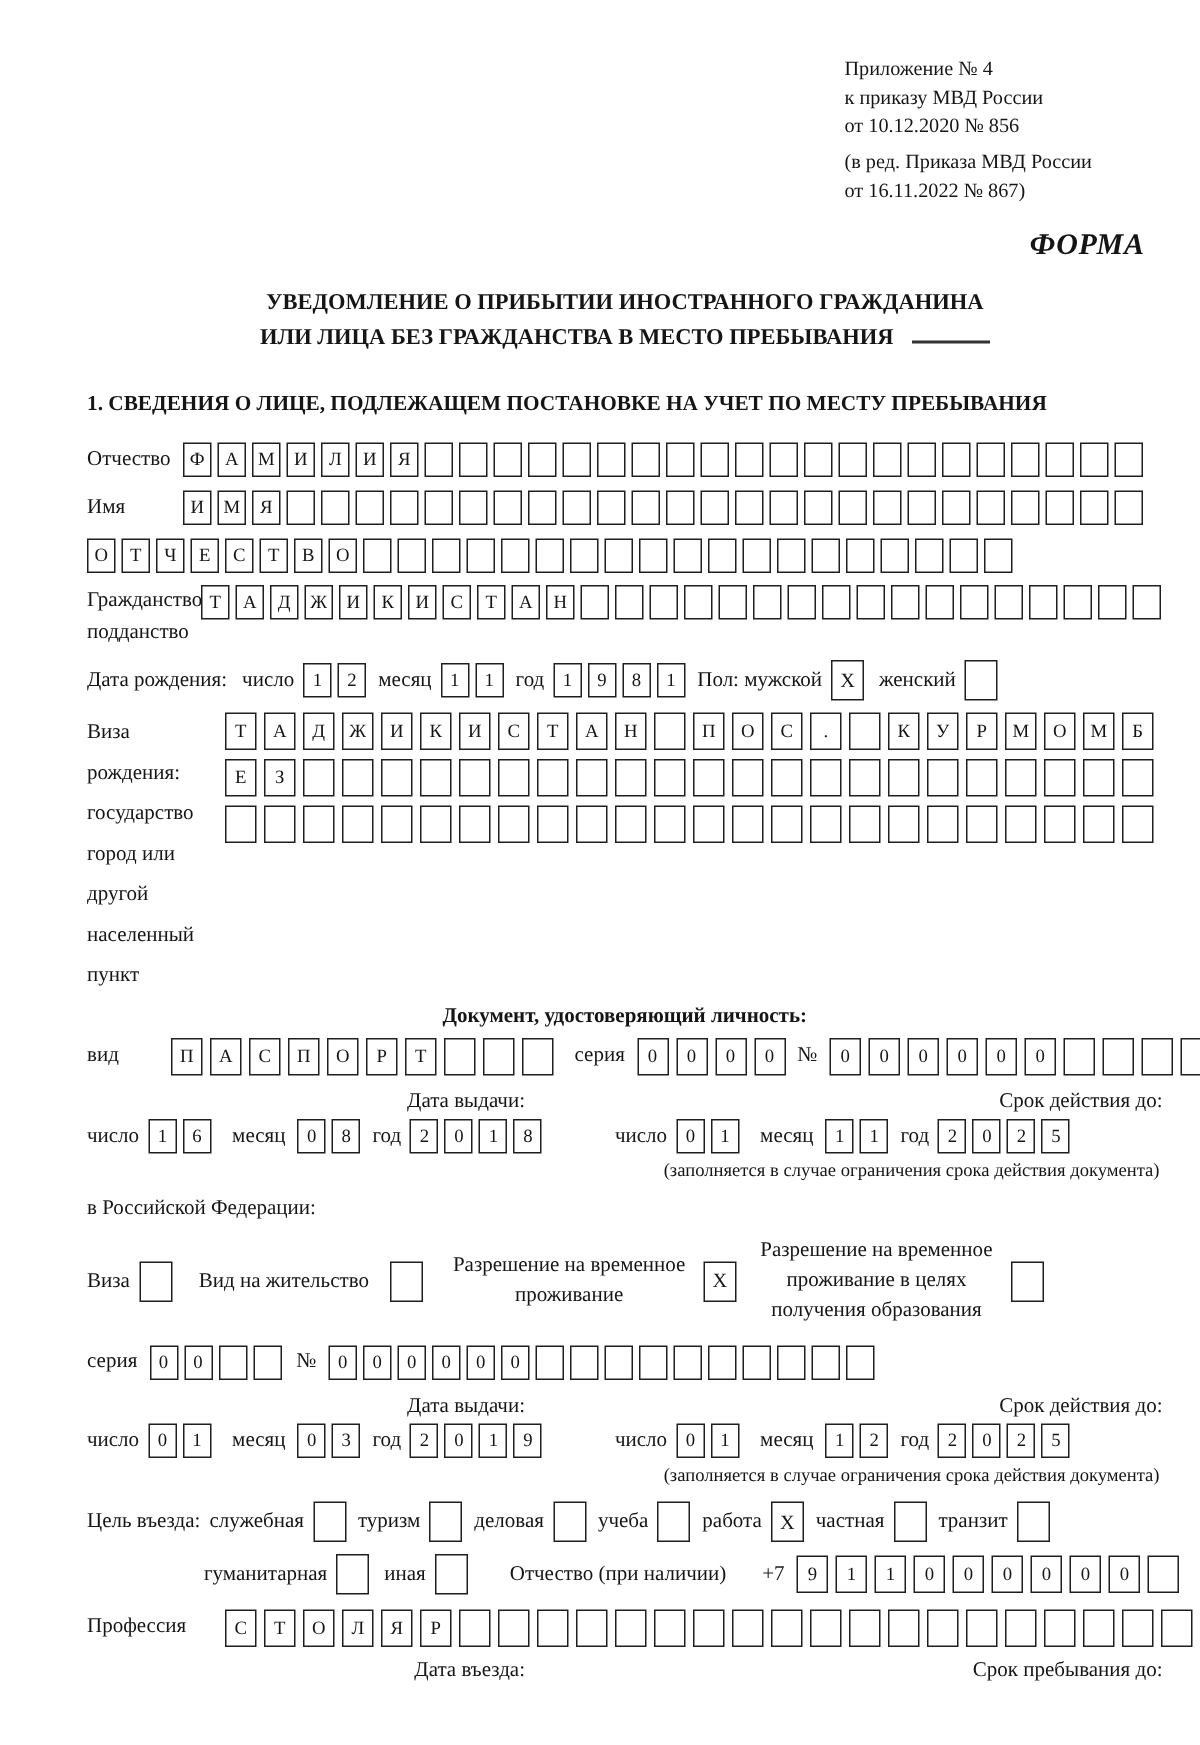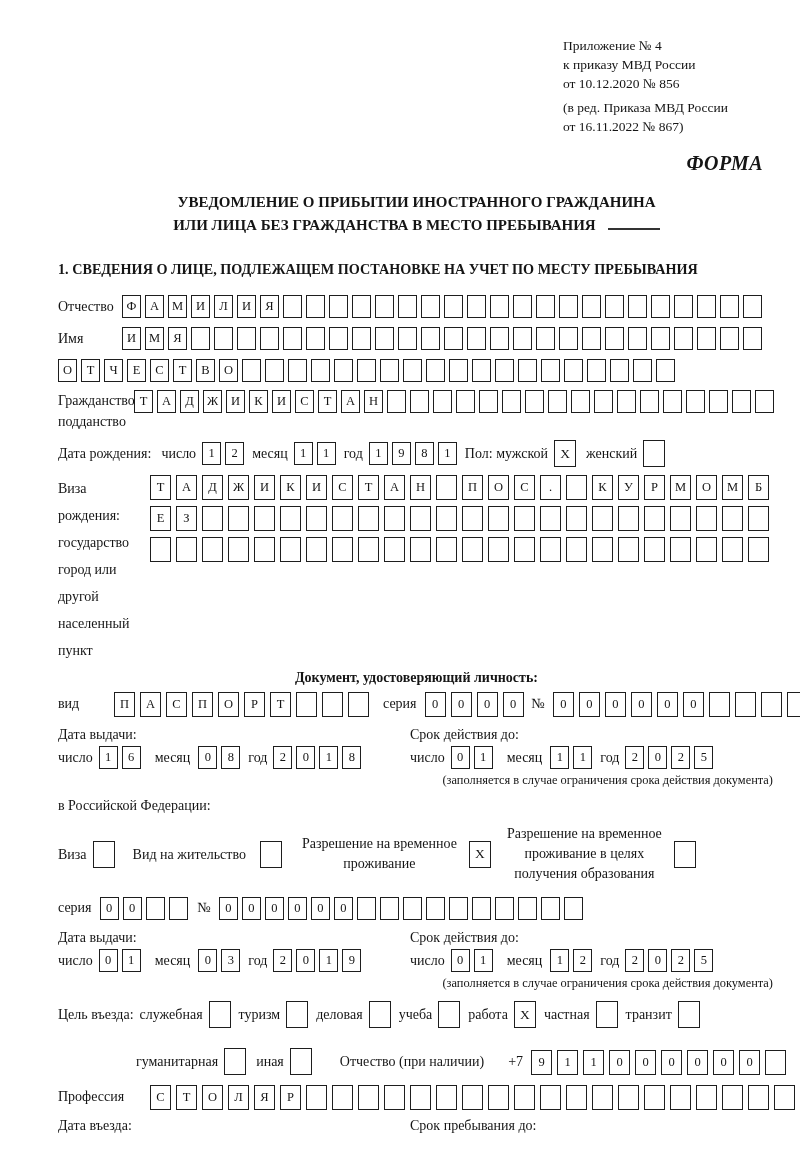--- a/index.html
+++ b/index.html
@@ -37,21 +37,21 @@
   .cells.wide { gap: 5px; }
   .cells.wide .cell { width: 21px; height: 25px; }
   .cells.cb { margin-left: 6px; }
   .cells.cb .cell { width: 22px; height: 27px; font-size: 13.5px; }
   .stack { display: flex; flex-direction: column; gap: 6px; }
 
   
   .dates { display: flex; margin-top: 10px; }
   .dcol-l { width: 352px; }
   .dcol-r { flex: 1; }
-  .dhead { text-align: left; font-size: 14px; margin-bottom: 3px; }
+  .dhead { text-align: right; font-size: 14px; margin-bottom: 3px; }
   .dline { display: flex; align-items: center; }
   .dline .lbl { line-height: 23px; }
   .note { text-align: right; font-size: 12.4px; margin-top: 4px; padding-right: 2px; }
 
   .doc-head { text-align: center; font-weight: bold; font-size: 14px; margin-top: 10px; }
   .intro { font-size: 14px; margin-top: 10px; }
 
   
   .opts { display: flex; align-items: center; margin-top: 10px; }
   .opt-multi { font-size: 14px; line-height: 20px; text-align: center; }
@@ -556,21 +556,21 @@
     <span class="lbl ml8">частная</span>
     <span class="cells cb">
         <span class="cell"></span>
       </span>
     <span class="lbl ml8">транзит</span>
     <span class="cells cb">
         <span class="cell"></span>
       </span>
   </div>
 
-  <div class="row purpose" style="align-items:flex-end;margin-top:20px;padding-left:78px">
+  <div class="row purpose" style="align-items:center;margin-top:8px;padding-left:78px">
     <span class="lbl">гуманитарная</span>
     <span class="cells cb">
         <span class="cell"></span>
       </span>
     <span class="lbl ml10">иная</span>
     <span class="cells cb">
         <span class="cell"></span>
       </span>
     <span class="lbl" style="margin-left:28px">Отчество (при наличии)</span>
     <span class="lbl" style="margin-left:24px">+7</span>

